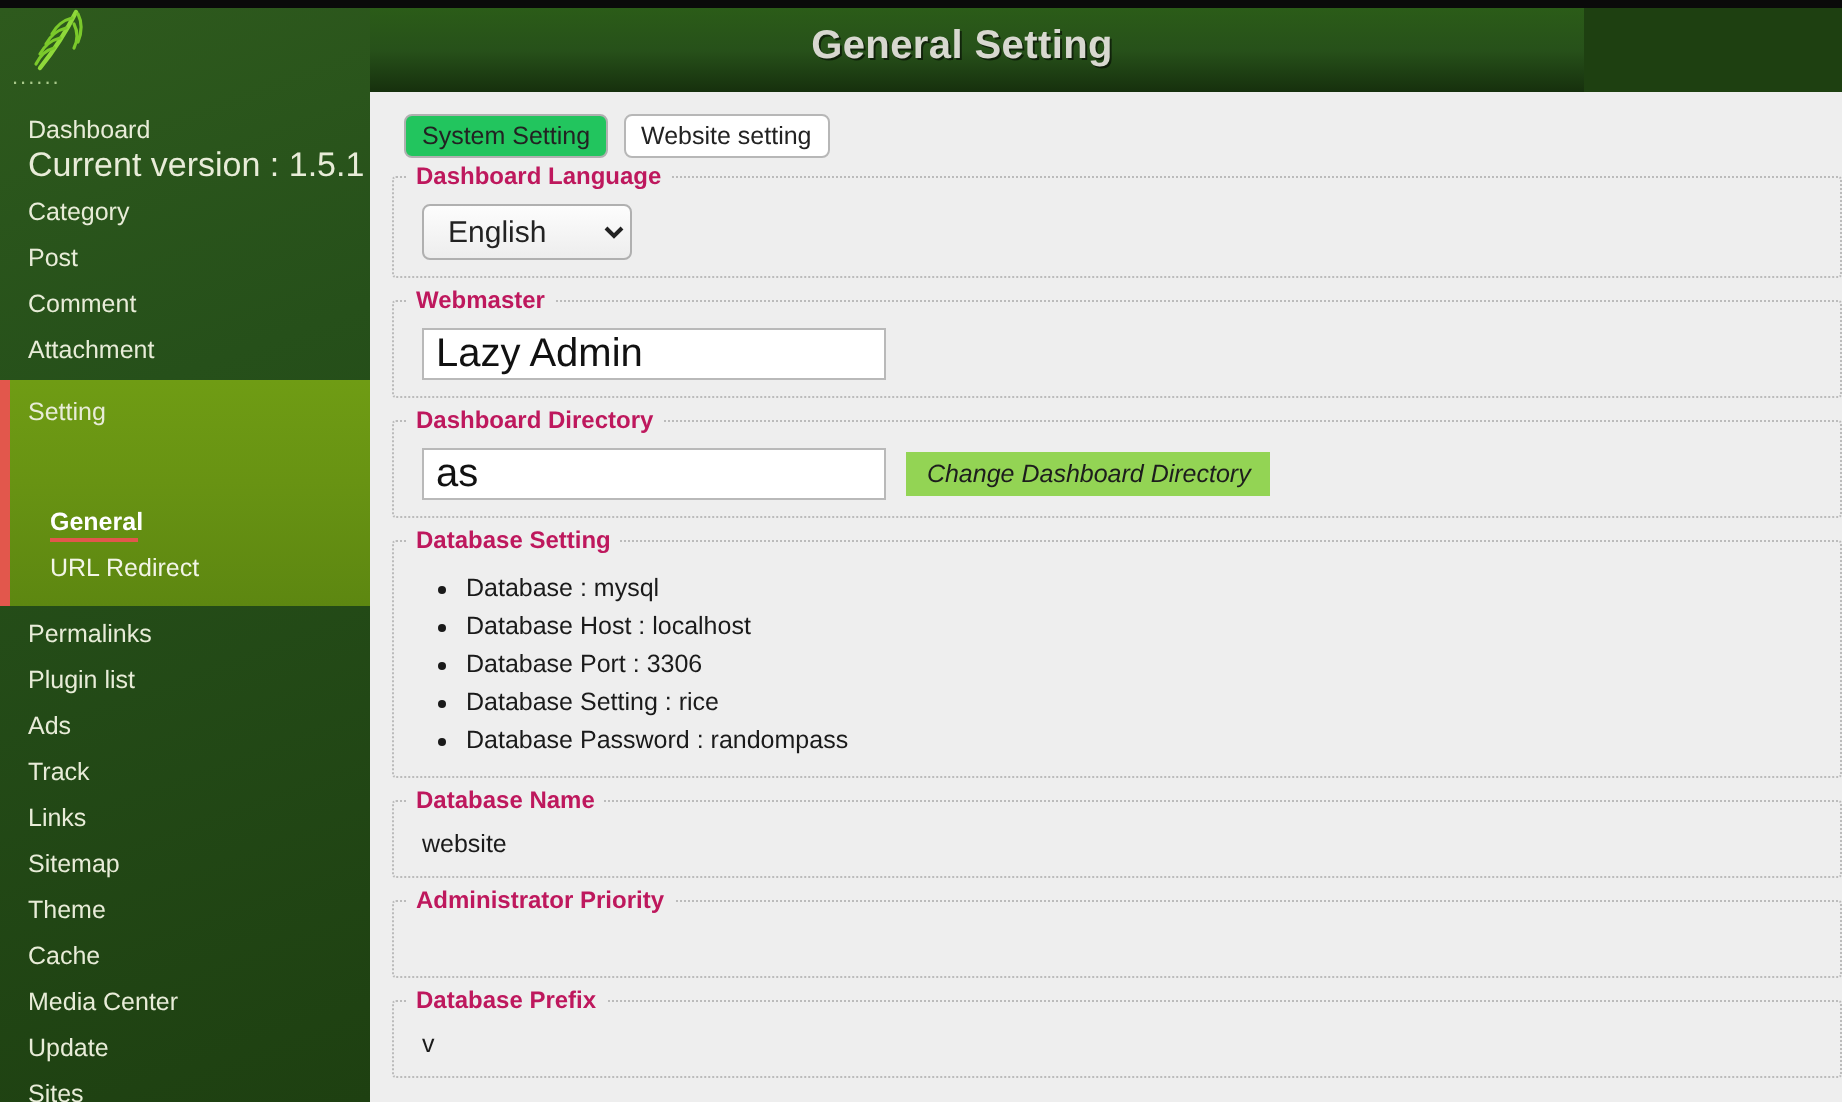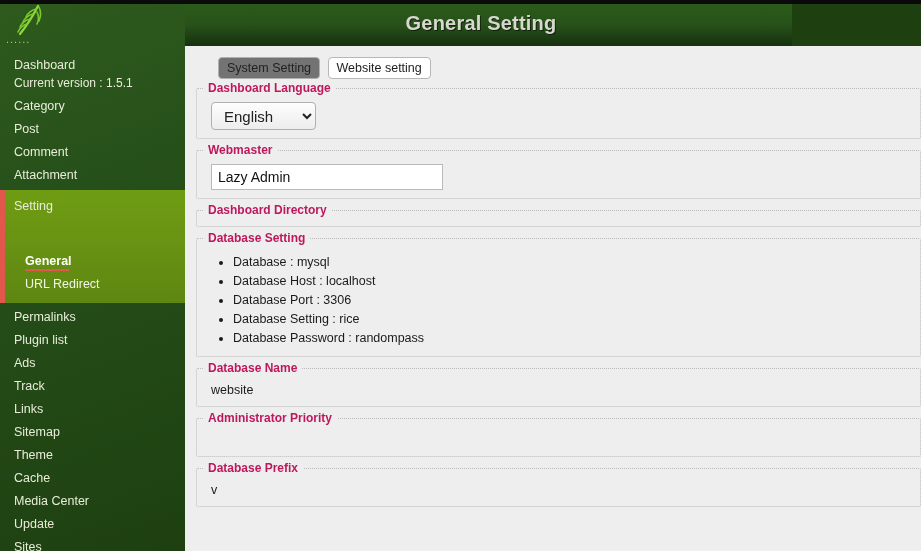--- a/index.html
+++ b/index.html
@@ -76,21 +76,21 @@
     font-size: 12.5px;
     color: #e8ecd8;
     line-height: 17px;
     cursor: pointer;
     white-space: nowrap;
   }
   .nav-item.has-sub { padding-bottom: 1px; }
   .nav-sub-version {
     display: block;
     padding: 0 0 4px 14px;
-    font-size: 12px;
+    font-size: 17px;
     color: #e8ecd8;
     line-height: 16px;
   }
 
   
   .settings-block {
     position: relative;
     background: linear-gradient(180deg, #6f9c14 0%, #689313 45%, #5d8711 100%);
     border-left: 5px solid #e2574c;
     padding: 5px 0 7px 0;
@@ -143,23 +143,22 @@
     color: #222;
     padding: 3px 8px 3px 8px;
     border: 1px solid #b7b7b7;
     border-radius: 4px;
     background: #ffffff;
     cursor: pointer;
     line-height: 14px;
     margin-right: 3px;
   }
   .tab.active {
-    background: #737373;
+    background: #22c55e;
     border-color: #b0b0b0;
-    margin-left: 16px;
   }
 
   fieldset.fs {
     border: 1px dotted #bbbbbb;
     border-radius: 2px;
     margin: 0 0 4px 11px;
     padding: 3px 0 6px 0;
     background: transparent;
   }
   fieldset.fs > legend {
@@ -180,21 +179,21 @@
     width: 105px;
     height: 28px;
     border: 1px solid #b0b0b0;
     border-radius: 4px;
     background: linear-gradient(180deg, #fdfdfd 0%, #ededed 100%);
     cursor: pointer;
   }
 
   input.txt {
     font-family: "Liberation Sans", sans-serif;
-    font-size: 14px;
+    font-size: 20px;
     color: #111;
     padding: 3px 6px;
     border: 1px solid #b9b9b9;
     background: #ffffff;
     height: 26px;
     width: 232px;
     vertical-align: middle;
   }
   input.txt.wide { width: 232px; }
 
@@ -348,20 +347,24 @@
 
     <fieldset class="fs">
       <legend>Webmaster</legend>
       <div class="field-row">
         <input class="txt wide" type="text" value="Lazy Admin" style="">
       </div>
     </fieldset>
 
     <fieldset class="fs">
       <legend>Dashboard Directory</legend>
+      <div class="field-row">
+        <input class="txt wide" type="text" value="as" style="">
+        <button class="greenbtn">Change Dashboard Directory</button>
+      </div>
     </fieldset>
 
     <fieldset class="fs">
       <legend>Database Setting</legend>
       <ul class="dblist">
         <li>Database : mysql</li>
         <li>Database Host : localhost</li>
         <li>Database Port : 3306</li>
         <li>Database Setting : rice</li>
         <li>Database Password : randompass</li>

